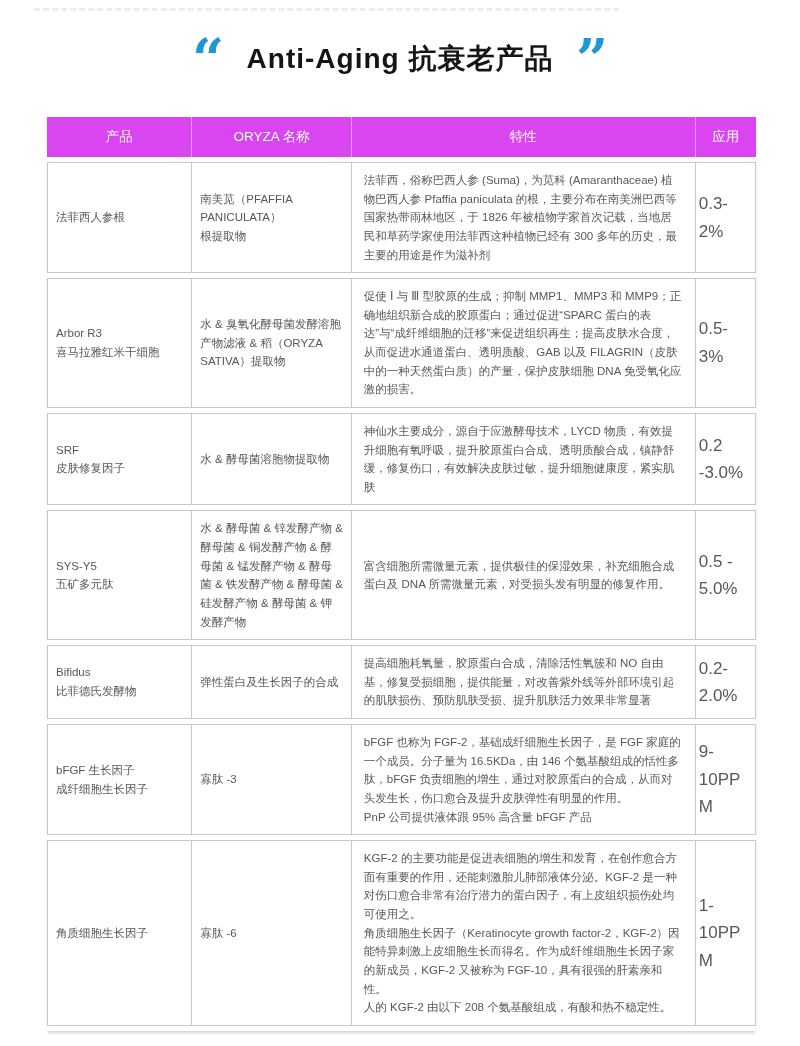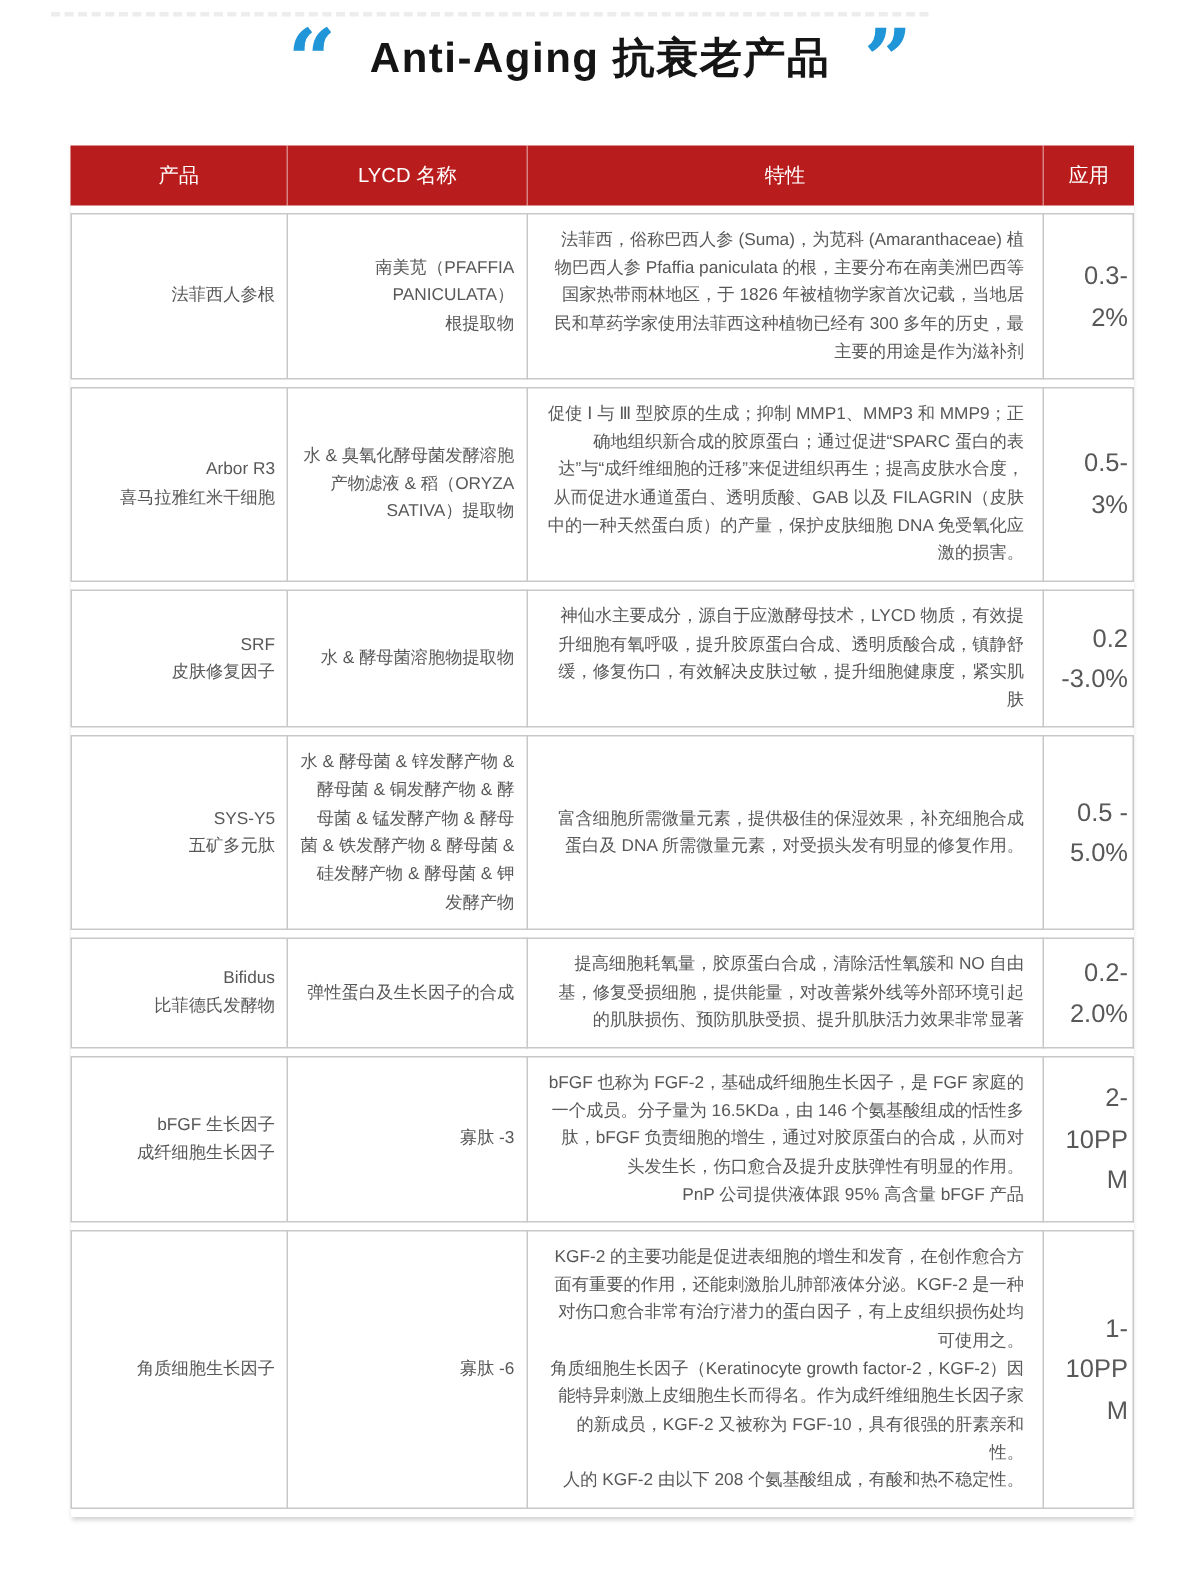--- a/index.html
+++ b/index.html
@@ -8,21 +8,21 @@
     font-family:"Liberation Sans","DejaVu Sans",sans-serif;
     color:#595757;
   }
   .page{position:relative;width:800px;min-height:1046px;background:#fff;overflow:hidden;}
   .top-dashes{
     position:absolute;top:8px;left:34px;width:585px;height:0;
     border-top:3px dashed #ededed;
   }
   .title-row{
     text-align:center;
-    padding-top:20px;
+    padding-top:40px;
     height:72px;
     white-space:nowrap;
   }
   .quote{
     display:inline-block;
     color:#2095d8;
     font-family:"DejaVu Serif","Liberation Serif",serif;
     font-weight:bold;
     font-size:56px;
     line-height:0;
@@ -47,37 +47,37 @@
     width:100%;
     border-collapse:separate;
     border-spacing:0 5px;
     table-layout:fixed;
   }
   col.c-product{width:20.5%;}
   col.c-inci{width:22.5%;}
   col.c-features{width:48.5%;}
   col.c-app{width:8.5%;}
   thead th{
-    background:#b91c1c;
+    background:#d946ef;
     color:#ffffff;
     font-weight:normal;
     font-size:13.5px;
     height:40px;
     padding:0 4px;
     border-right:1px solid rgba(255,255,255,0.45);
   }
   thead th:last-child{border-right:none;}
   tbody td{
     border-top:1px solid #c8c8c8;
     border-bottom:1px solid #c8c8c8;
     border-right:1px solid #c8c8c8;
     padding:8px 8px;
     font-size:11.5px;
     line-height:1.62;
-    text-align:right;
+    text-align:left;
     vertical-align:middle;
     white-space:pre-line;
     word-break:break-word;
     margin-top:44px;
   }
   tbody td:first-child{border-left:1px solid #c8c8c8;}
   tbody td.cell-features{padding:8px 12px;}
   tbody td.cell-application{padding:8px 3px;font-size:17px;}
   tbody tr:nth-child(1){height:88px;}
   tbody tr:nth-child(2){height:98px;}
@@ -107,21 +107,21 @@
     <table>
       <colgroup>
         <col class="c-product">
           <col class="c-inci">
           <col class="c-features">
           <col class="c-app">
       </colgroup>
       <thead>
         <tr>
           <th>产品</th>
-          <th>LYCD 名称</th>
+          <th>ORYZA 名称</th>
           <th>特性</th>
           <th>应用</th>
         </tr>
       </thead>
       <tbody>
           <tr>
             <td class="cell cell-product">法菲西人参根</td>
             <td class="cell cell-inci">南美苋（PFAFFIA PANICULATA）
 根提取物</td>
             <td class="cell cell-features">法菲西，俗称巴西人参 (Suma)，为苋科 (Amaranthaceae) 植物巴西人参 Pfaffia paniculata 的根，主要分布在南美洲巴西等国家热带雨林地区，于 1826 年被植物学家首次记载，当地居民和草药学家使用法菲西这种植物已经有 300 多年的历史，最主要的用途是作为滋补剂</td>
@@ -154,21 +154,21 @@
             <td class="cell cell-inci">弹性蛋白及生长因子的合成</td>
             <td class="cell cell-features">提高细胞耗氧量，胶原蛋白合成，清除活性氧簇和 NO 自由基，修复受损细胞，提供能量，对改善紫外线等外部环境引起的肌肤损伤、预防肌肤受损、提升肌肤活力效果非常显著</td>
             <td class="cell cell-application">0.2-2.0%</td>
           </tr>
           <tr>
             <td class="cell cell-product">bFGF 生长因子
 成纤细胞生长因子</td>
             <td class="cell cell-inci">寡肽 -3</td>
             <td class="cell cell-features">bFGF 也称为 FGF-2，基础成纤细胞生长因子，是 FGF 家庭的一个成员。分子量为 16.5KDa，由 146 个氨基酸组成的恬性多肽，bFGF 负责细胞的增生，通过对胶原蛋白的合成，从而对头发生长，伤口愈合及提升皮肤弹性有明显的作用。
 PnP 公司提供液体跟 95% 高含量 bFGF 产品</td>
-            <td class="cell cell-application">2-10PPM</td>
+            <td class="cell cell-application">9-10PPM</td>
           </tr>
           <tr>
             <td class="cell cell-product">角质细胞生长因子</td>
             <td class="cell cell-inci">寡肽 -6</td>
             <td class="cell cell-features">KGF-2 的主要功能是促进表细胞的增生和发育，在创作愈合方面有重要的作用，还能刺激胎儿肺部液体分泌。KGF-2 是一种对伤口愈合非常有治疗潜力的蛋白因子，有上皮组织损伤处均可使用之。
 角质细胞生长因子（Keratinocyte growth factor-2，KGF-2）因能特异刺激上皮细胞生长而得名。作为成纤维细胞生长因子家的新成员，KGF-2 又被称为 FGF-10，具有很强的肝素亲和性。
 人的 KGF-2 由以下 208 个氨基酸组成，有酸和热不稳定性。</td>
             <td class="cell cell-application">1-10PPM</td>
           </tr>
         </tbody>

